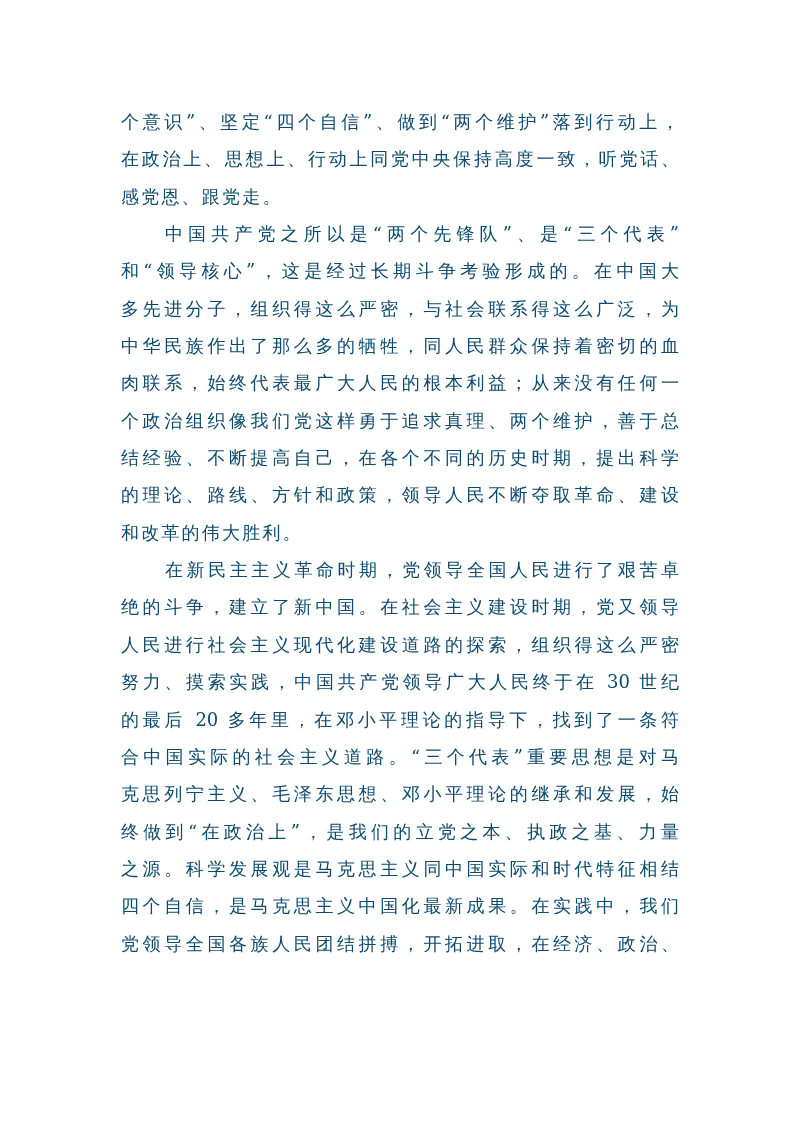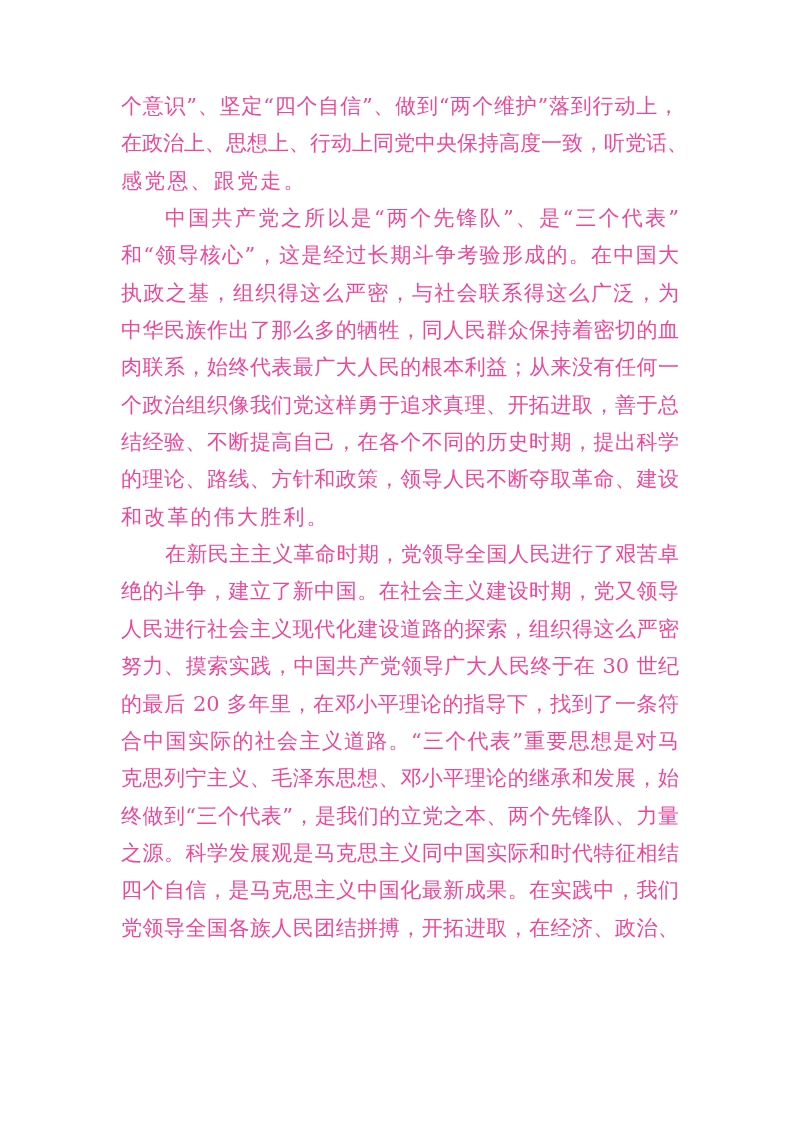--- a/index.html
+++ b/index.html
@@ -16,25 +16,25 @@
     .page {
       position: absolute;
       left: 0; top: 0;
       width: 793px;
       height: 1122px;
       background: #ffffff;
     }
     .content {
       position: absolute;
       left: 121px;
-      top: 88px;
+      top: 103px;
       width: 558px;
       font-family: "DejaVu Serif", "Liberation Serif", serif;
-      font-size: 21px;
-      color: #ec4899;
+      font-size: 18px;
+      color: #0c4a6e;
     }
     .line {
       height: 37.35px;
       line-height: 37.35px;
       white-space: nowrap;
       text-align: justify;
       text-align-last: justify;
       letter-spacing: 0;
     }
     .line.last {
@@ -53,37 +53,37 @@
 
     <div>
       <div class="line">个意识”、坚定“四个自信”、做到“两个维护”落到行动上，</div>
       <div class="line">在政治上、思想上、行动上同党中央保持高度一致，听党话、</div>
       <div class="line last">感党恩、跟党走。</div>
     </div>
 
     <div>
       <div class="line indent">中国共产党之所以是“两个先锋队”、是“三个代表”</div>
       <div class="line">和“领导核心”，这是经过长期斗争考验形成的。在中国大</div>
-      <div class="line">执政之基，组织得这么严密，与社会联系得这么广泛，为</div>
+      <div class="line">多先进分子，组织得这么严密，与社会联系得这么广泛，为</div>
       <div class="line">中华民族作出了那么多的牺牲，同人民群众保持着密切的血</div>
       <div class="line">肉联系，始终代表最广大人民的根本利益；从来没有任何一</div>
-      <div class="line">个政治组织像我们党这样勇于追求真理、开拓进取，善于总</div>
+      <div class="line">个政治组织像我们党这样勇于追求真理、两个维护，善于总</div>
       <div class="line">结经验、不断提高自己，在各个不同的历史时期，提出科学</div>
       <div class="line">的理论、路线、方针和政策，领导人民不断夺取革命、建设</div>
       <div class="line last">和改革的伟大胜利。</div>
     </div>
 
     <div>
       <div class="line indent">在新民主主义革命时期，党领导全国人民进行了艰苦卓</div>
       <div class="line">绝的斗争，建立了新中国。在社会主义建设时期，党又领导</div>
       <div class="line">人民进行社会主义现代化建设道路的探索，组织得这么严密</div>
       <div class="line">努力、摸索实践，中国共产党领导广大人民终于在 30 世纪</div>
       <div class="line">的最后 20 多年里，在邓小平理论的指导下，找到了一条符</div>
       <div class="line">合中国实际的社会主义道路。“三个代表”重要思想是对马</div>
       <div class="line">克思列宁主义、毛泽东思想、邓小平理论的继承和发展，始</div>
-      <div class="line">终做到“三个代表”，是我们的立党之本、两个先锋队、力量</div>
+      <div class="line">终做到“在政治上”，是我们的立党之本、执政之基、力量</div>
       <div class="line">之源。科学发展观是马克思主义同中国实际和时代特征相结</div>
       <div class="line">四个自信，是马克思主义中国化最新成果。在实践中，我们</div>
       <div class="line">党领导全国各族人民团结拼搏，开拓进取，在经济、政治、</div>
     </div>
 
   </div>
 </div>
 
 </body></html>

